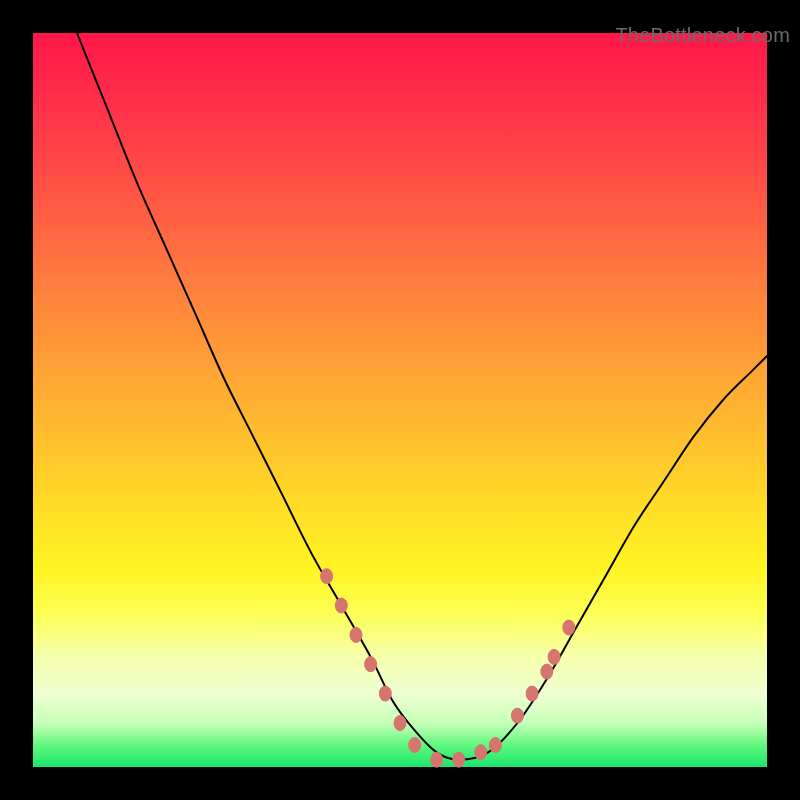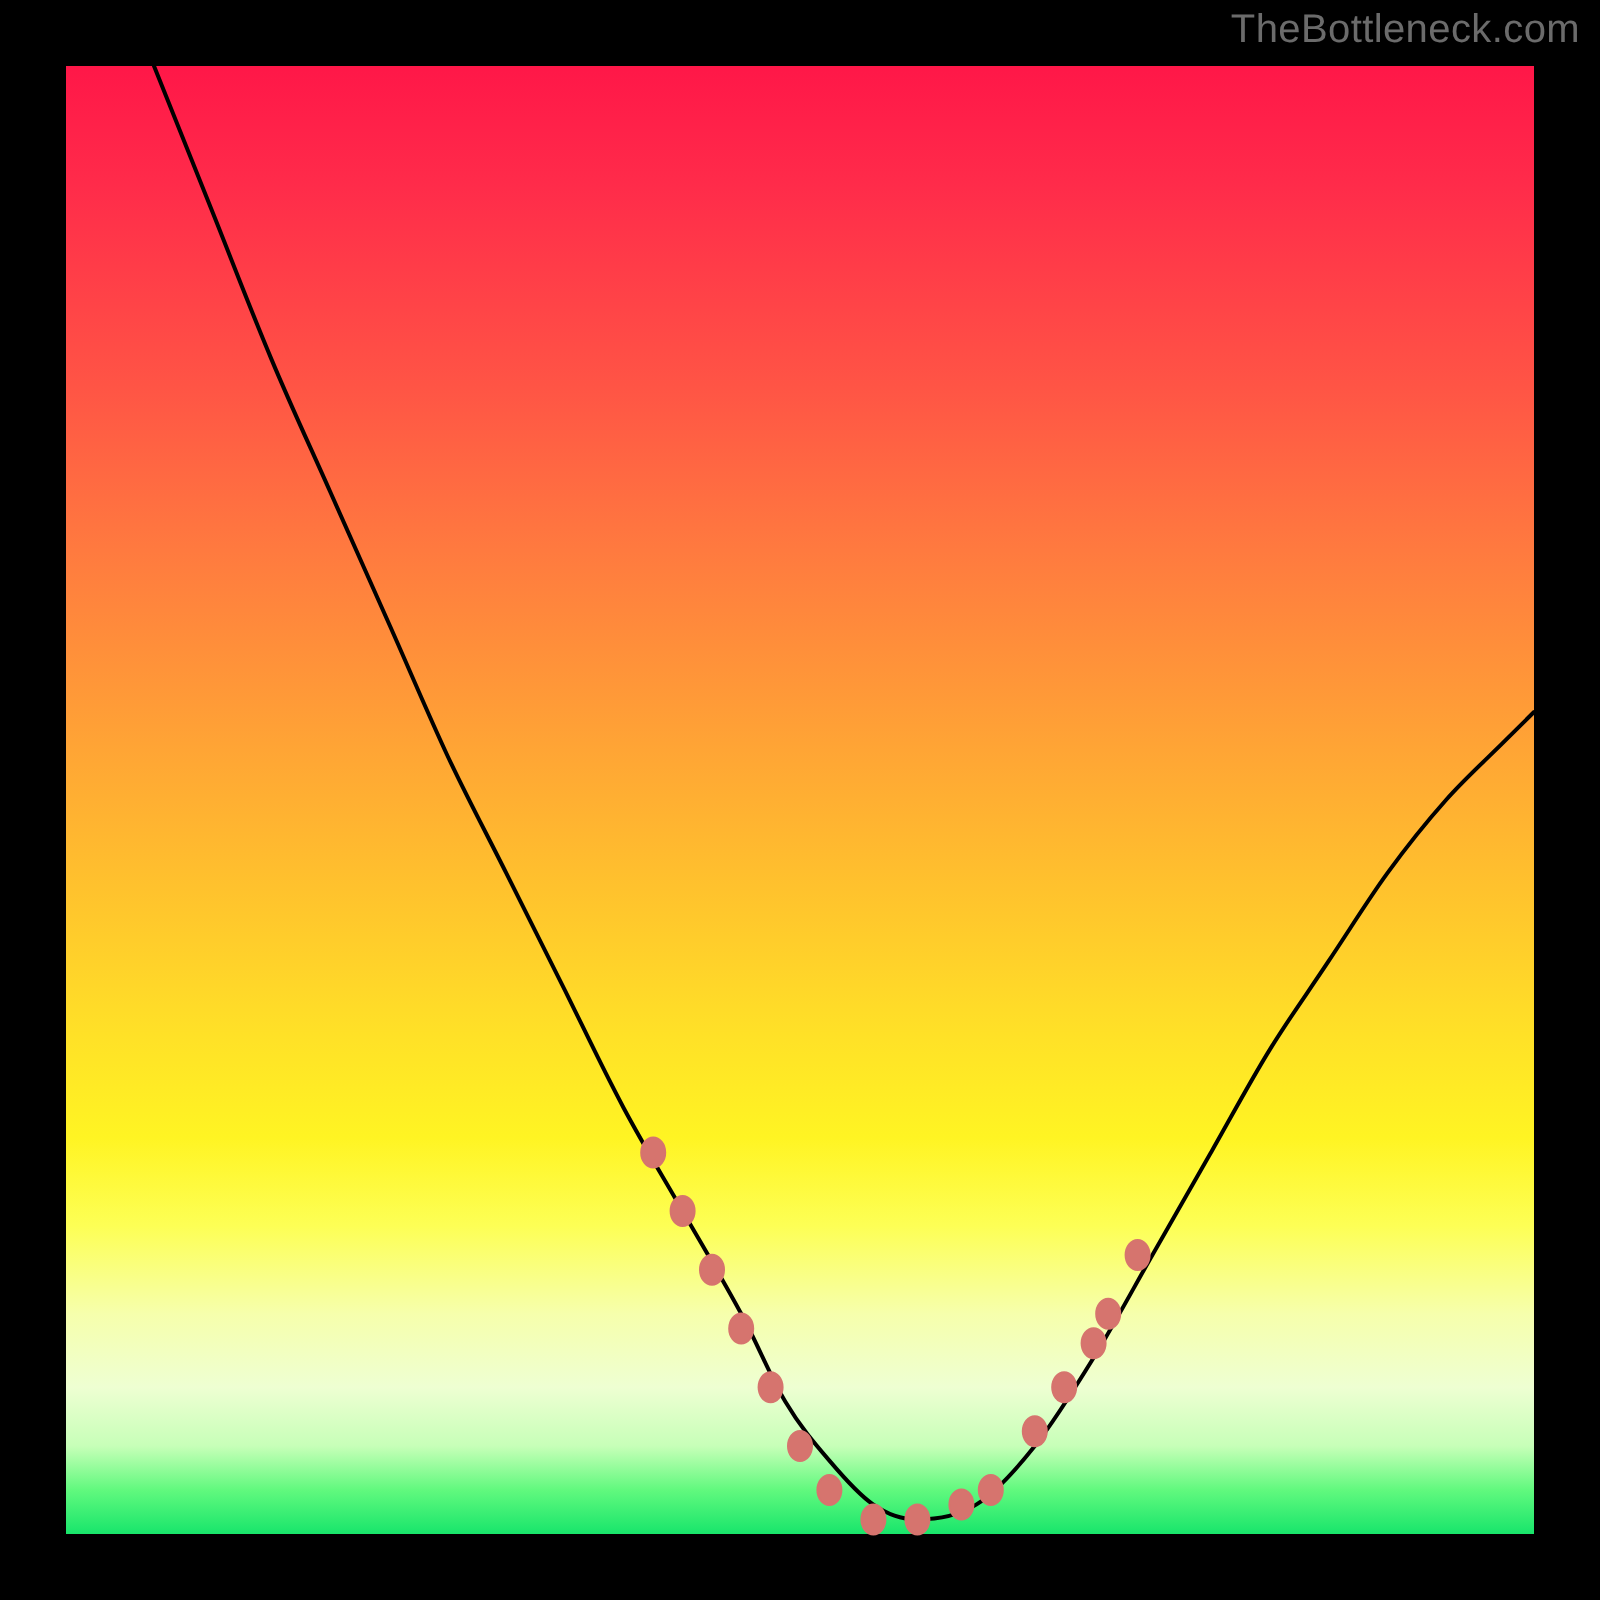--- a/index.html
+++ b/index.html
@@ -39,21 +39,21 @@
       #fdff55 79%,
       #f6ffac 85%,
       #eeffd2 90%,
       #c7ffb8 94%,
       #61f97e 97%,
       #18e56b 100%
     );
   }
   .watermark {
     position: absolute;
-    top: 4px;
+    top: 24px;
     right: 10px;
     color: #6b6b6b;
     font-size: 20px;
     font-weight: 500;
     letter-spacing: 0.2px;
     user-select: none;
   }
   svg.curve {
     position: absolute;
     top: 0;

